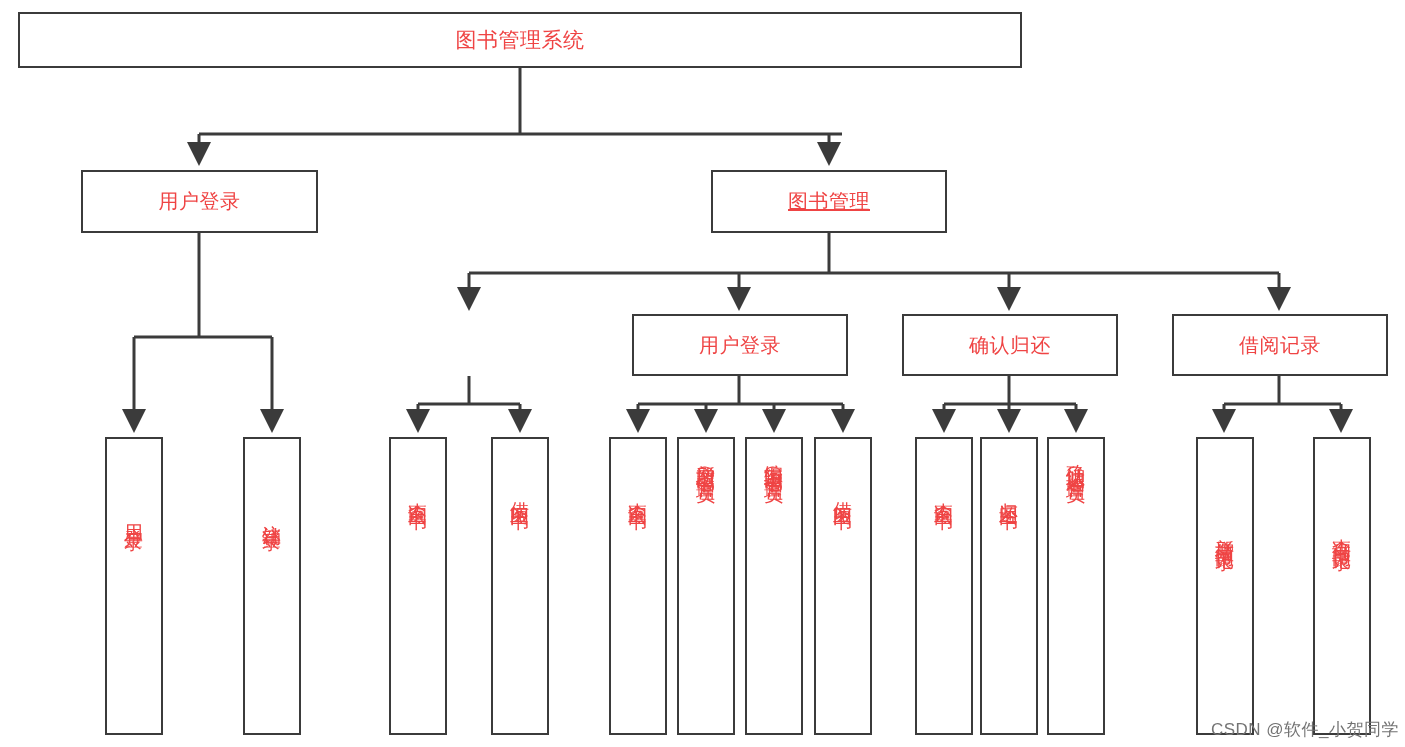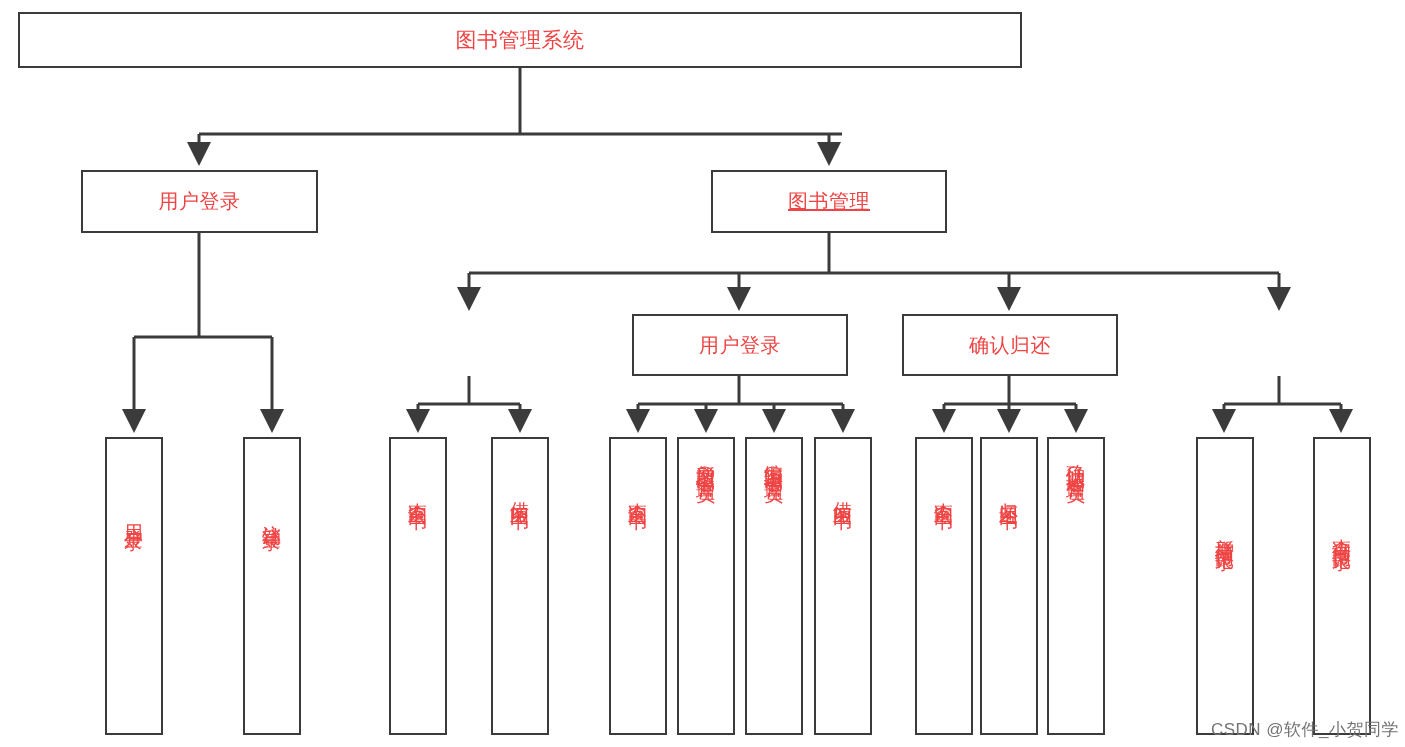--- a/index.html
+++ b/index.html
@@ -141,20 +141,23 @@
   <div class="node lvl2" style="left:711px;top:170px;width:236px;height:63px;text-decoration:underline;">
     <span>图书管理</span>
   </div>
 
   <div class="node lvl2" style="left:632px;top:314px;width:216px;height:62px;">
     <span>用户登录</span>
   </div>
   <div class="node lvl2" style="left:902px;top:314px;width:216px;height:62px;">
     <span>确认归还</span>
   </div>
+  <div class="node lvl2" style="left:1172px;top:314px;width:216px;height:62px;">
+    <span>借阅记录</span>
+  </div>
 
   <div class="node leaf mid" style="left:105px;top:437px;width:58px;height:298px;">
     <span class="vtext">用户登录</span>
   </div>
   <div class="node leaf mid" style="left:243px;top:437px;width:58px;height:298px;">
     <span class="vtext">注销登录</span>
   </div>
 
   <div class="node leaf mid3" style="left:389px;top:437px;width:58px;height:298px;">
     <span class="vtext">查询图书</span>

